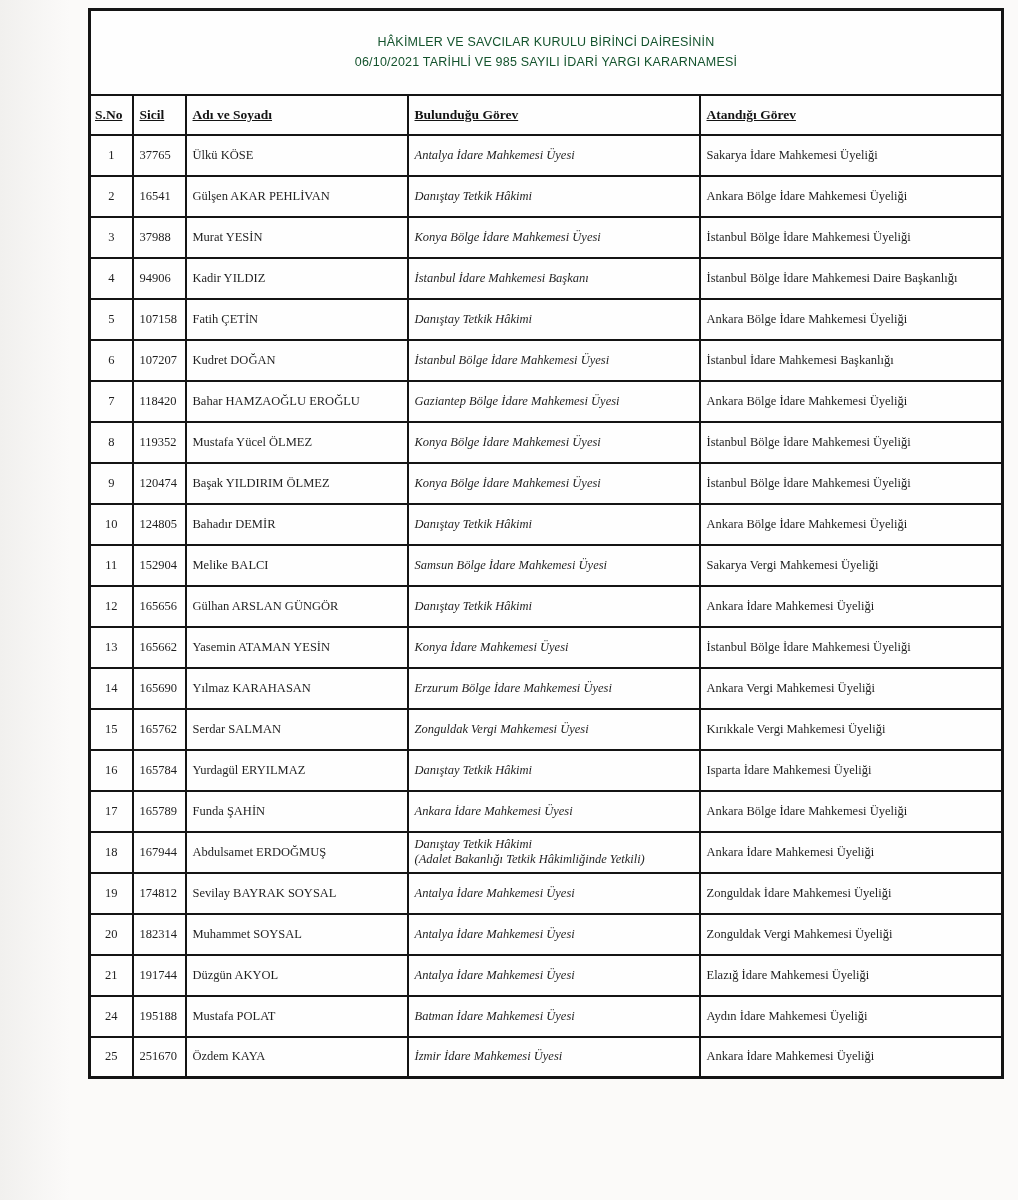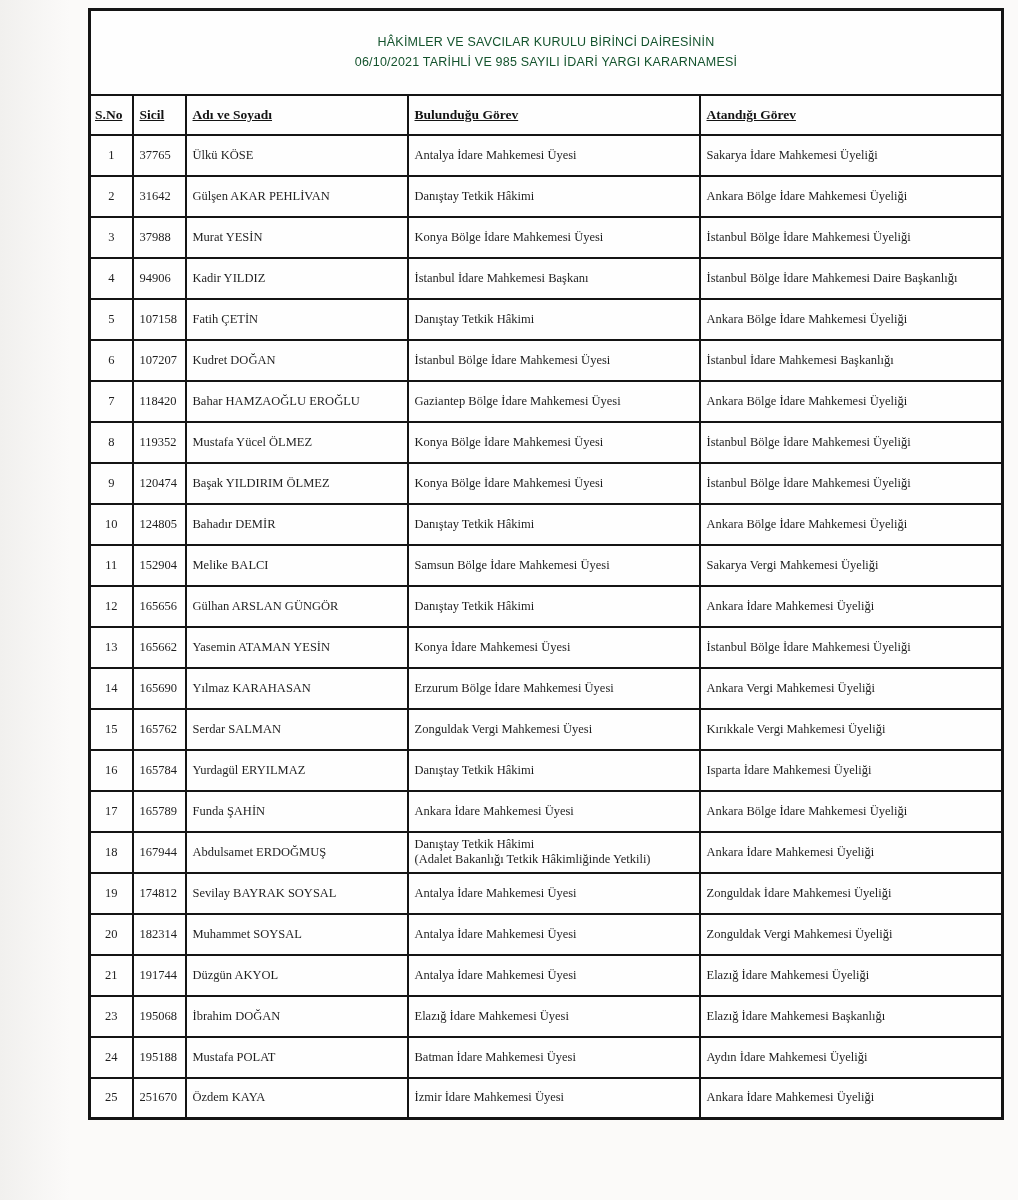--- a/index.html
+++ b/index.html
@@ -45,21 +45,21 @@
     text-decoration: underline;
     text-align: left;
     font-size: 13.5px;
     color: #141414;
     margin-top: 48px;
   }
   tr.header-row th.c-sno { padding-left: 4px; }
   tbody tr.data-row { height: 41px; }
   td.c-sno  { text-align: center; padding: 3px 2px; }
   td.c-sicil{ padding-left: 4px; padding-right: 2px; }
-  td.c-current { white-space: pre-line; }
+  td.c-current { white-space: pre-line; font-style: italic; }
 </style>
 </head>
 <body>
 
 <div class="page">
   <table class="decree">
     <colgroup>
       <col style="width:43px">
       <col style="width:53px">
       <col style="width:222px">
@@ -85,21 +85,21 @@
   <tr class="data-row">
     <td class="c-sno">1</td>
     <td class="c-sicil">37765</td>
     <td class="c-name">Ülkü KÖSE</td>
     <td class="c-current">Antalya İdare Mahkemesi Üyesi</td>
     <td class="c-assigned">Sakarya İdare Mahkemesi Üyeliği</td>
   </tr>
 
   <tr class="data-row">
     <td class="c-sno">2</td>
-    <td class="c-sicil">31642</td>
+    <td class="c-sicil">16541</td>
     <td class="c-name">Gülşen AKAR PEHLİVAN</td>
     <td class="c-current">Danıştay Tetkik Hâkimi</td>
     <td class="c-assigned">Ankara Bölge İdare Mahkemesi Üyeliği</td>
   </tr>
 
   <tr class="data-row">
     <td class="c-sno">3</td>
     <td class="c-sicil">37988</td>
     <td class="c-name">Murat YESİN</td>
     <td class="c-current">Konya Bölge İdare Mahkemesi Üyesi</td>
@@ -245,27 +245,20 @@
 
   <tr class="data-row">
     <td class="c-sno">21</td>
     <td class="c-sicil">191744</td>
     <td class="c-name">Düzgün AKYOL</td>
     <td class="c-current">Antalya İdare Mahkemesi Üyesi</td>
     <td class="c-assigned">Elazığ İdare Mahkemesi Üyeliği</td>
   </tr>
 
 
-  <tr class="data-row">
-    <td class="c-sno">23</td>
-    <td class="c-sicil">195068</td>
-    <td class="c-name">İbrahim DOĞAN</td>
-    <td class="c-current">Elazığ İdare Mahkemesi Üyesi</td>
-    <td class="c-assigned">Elazığ İdare Mahkemesi Başkanlığı</td>
-  </tr>
 
   <tr class="data-row">
     <td class="c-sno">24</td>
     <td class="c-sicil">195188</td>
     <td class="c-name">Mustafa POLAT</td>
     <td class="c-current">Batman İdare Mahkemesi Üyesi</td>
     <td class="c-assigned">Aydın İdare Mahkemesi Üyeliği</td>
   </tr>
 
   <tr class="data-row">

